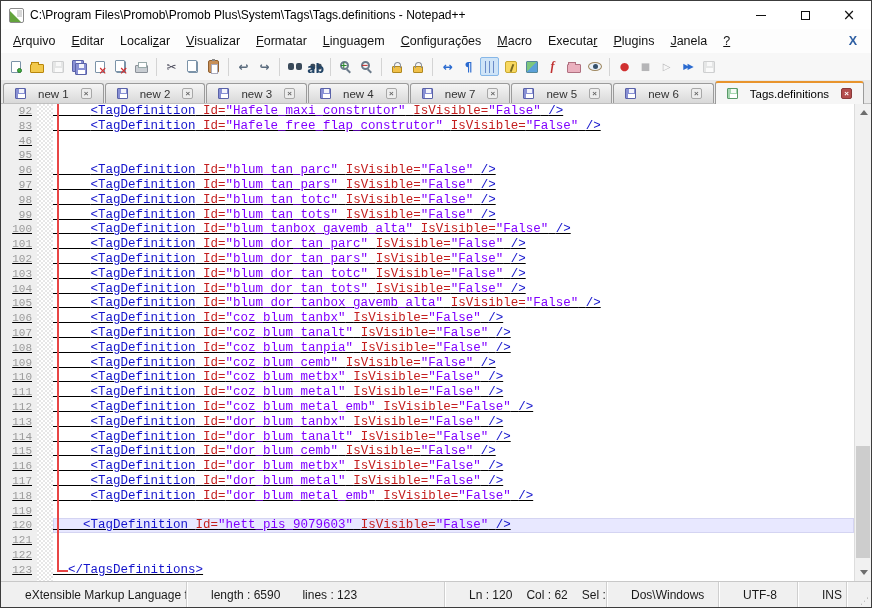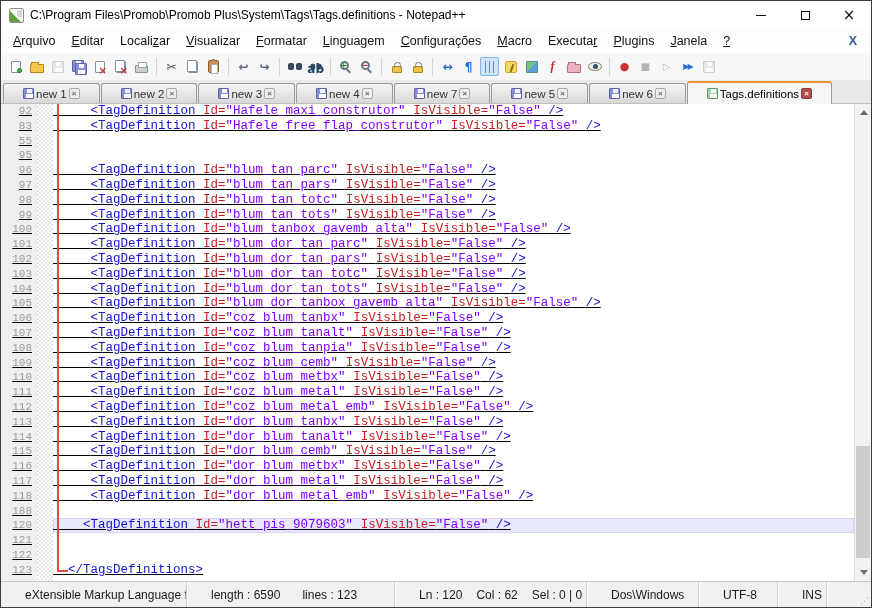--- a/index.html
+++ b/index.html
@@ -59,21 +59,21 @@
   .ind{width:9px;height:12px;display:block;background:repeating-linear-gradient(90deg,#6A8BC8 0 1px,transparent 1px 4px);}
   .dmap{width:12px;height:12px;background:#F8D860;border:1px solid #C8A830;border-radius:2px;display:block;position:relative;}
   .dmap::after{content:"";position:absolute;left:5px;top:2px;width:2px;height:8px;background:#7A6A20;transform:rotate(20deg);}
   .dlist{width:12px;height:12px;background:linear-gradient(135deg,#7CC67C 0 50%,#5AA0D8 50% 100%);border:1px solid #558899;border-radius:1px;display:block;}
   .fnl{color:#C03030;font-weight:bold;font-size:12px;font-family:"Liberation Serif",serif;font-style:italic;}
   .eye{width:14px;height:9px;border:1px solid #A08860;border-radius:50%;background:#EAF2FA;position:relative;display:block;}
   .eye::after{content:"";position:absolute;left:4px;top:1px;width:5px;height:5px;border-radius:50%;background:#35506A;}
   .gch{font-size:12px;line-height:1;}
   
   .tabbar{height:24px;background:#E9E9E9;display:flex;align-items:flex-end;padding:0 0 0 2px;flex:none;border-bottom:1px solid #BFBFBF;}
-  .tab{height:20px;display:flex;align-items:center;gap:2px;padding:0 19px;margin-right:1px;
+  .tab{height:20px;display:flex;align-items:center;gap:12px;padding:0 11px;margin-right:1px;
     background:linear-gradient(#F5F5F5,#D9D9D9);border:1px solid #9B9B9B;border-bottom:none;
     border-radius:3px 3px 0 0;font-size:11.5px;color:#333;white-space:nowrap;justify-content:space-between;}
   .tab.active{height:23px;background:#F6F6F6;border-top:2px solid var(--active-tab-accent,#E8942C);color:#000;margin-bottom:-1px;}
   .tab .flp{width:11px;height:11px;}
   .tab.active .flp{--c:#A6D6B0;--b:#5A9A68;}
   .tab-x{width:11px;height:11px;border:1px solid #A8A8A8;border-radius:2px;background:#EDEDED;
     display:flex;align-items:center;justify-content:center;font-size:8px;line-height:1;color:#666;font-weight:bold;}
   .tab.active .tab-x{background:#B34D4D;border-color:#8A3A3A;color:#fff;}
   
   .editor{flex:1;position:relative;background:#fff;overflow:hidden;font-family:"Liberation Mono",monospace;}
@@ -97,22 +97,22 @@
   .sb-up{top:0;} .sb-dn{bottom:0;}
   .tri-up{width:0;height:0;border-left:4px solid transparent;border-right:4px solid transparent;border-bottom:5px solid #6e6e6e;}
   .tri-dn{width:0;height:0;border-left:4px solid transparent;border-right:4px solid transparent;border-top:5px solid #6e6e6e;}
   .sb-thumb{position:absolute;left:1px;right:1px;top:342px;height:112px;background:#CDCDCD;}
   
   .statusbar{height:26px;background:#F0F0F0;border-top:1px solid #C8C8C8;display:flex;align-items:center;
     font-size:12px;color:#1a1a1a;flex:none;}
   .seg{height:100%;display:flex;align-items:center;padding:0 24px;border-right:1px solid #CFCFCF;
     box-shadow:1px 0 0 #fff;white-space:nowrap;overflow:hidden;}
   .seg-doctype{width:186px;flex:none;}
-  .seg-size{width:208px;flex:none;gap:22px;}
-  .seg-pos{width:192px;flex:none;gap:14px;text-align:center;}
+  .seg-size{width:258px;flex:none;gap:22px;}
+  .seg-pos{width:162px;flex:none;gap:14px;text-align:center;}
   .seg-eol{width:112px;flex:none;}
   .seg-enc{width:79px;flex:none;}
   .seg-ins{width:44px;flex:none;}
   .grip{flex:1;height:100%;display:flex;align-items:flex-end;justify-content:flex-end;color:#AAA;font-size:9px;padding:0 2px 1px 0;}
 </style>
 </head>
 <body>
 
 <div class="window">
 
@@ -311,21 +311,21 @@
           <span class="ln">92</span>
           <span class="foldcell"></span>
           <span class="txt">     <span class="st">&lt;TagDefinition</span> <span class="sa">Id=</span><span class="sv">"Hafele_maxi_construtor"</span> <span class="sa">IsVisible=</span><span class="sv">"False"</span> <span class="st">/&gt;</span></span>
         </div>
         <div class="code-row">
           <span class="ln">83</span>
           <span class="foldcell"></span>
           <span class="txt">     <span class="st">&lt;TagDefinition</span> <span class="sa">Id=</span><span class="sv">"Hafele_free_flap_construtor"</span> <span class="sa">IsVisible=</span><span class="sv">"False"</span> <span class="st">/&gt;</span></span>
         </div>
         <div class="code-row">
-          <span class="ln">55</span>
+          <span class="ln">46</span>
           <span class="foldcell"></span>
           <span class="txt"></span>
         </div>
         <div class="code-row">
           <span class="ln">95</span>
           <span class="foldcell"></span>
           <span class="txt"></span>
         </div>
         <div class="code-row">
           <span class="ln">96</span>
@@ -436,21 +436,21 @@
           <span class="ln">117</span>
           <span class="foldcell"></span>
           <span class="txt">     <span class="st">&lt;TagDefinition</span> <span class="sa">Id=</span><span class="sv">"dor_blum_metal"</span> <span class="sa">IsVisible=</span><span class="sv">"False"</span> <span class="st">/&gt;</span></span>
         </div>
         <div class="code-row">
           <span class="ln">118</span>
           <span class="foldcell"></span>
           <span class="txt">     <span class="st">&lt;TagDefinition</span> <span class="sa">Id=</span><span class="sv">"dor_blum_metal_emb"</span> <span class="sa">IsVisible=</span><span class="sv">"False"</span> <span class="st">/&gt;</span></span>
         </div>
         <div class="code-row">
-          <span class="ln">188</span>
+          <span class="ln">119</span>
           <span class="foldcell"></span>
           <span class="txt"></span>
         </div>
         <div class="code-row">
           <span class="ln">120</span>
           <span class="foldcell"></span>
           <span class="txt cur">    <span class="st">&lt;TagDefinition</span> <span class="sa">Id=</span><span class="sv">"hett_pis_9079603"</span> <span class="sa">IsVisible=</span><span class="sv">"False"</span> <span class="st">/&gt;</span></span>
         </div>
         <div class="code-row">
           <span class="ln">121</span>

